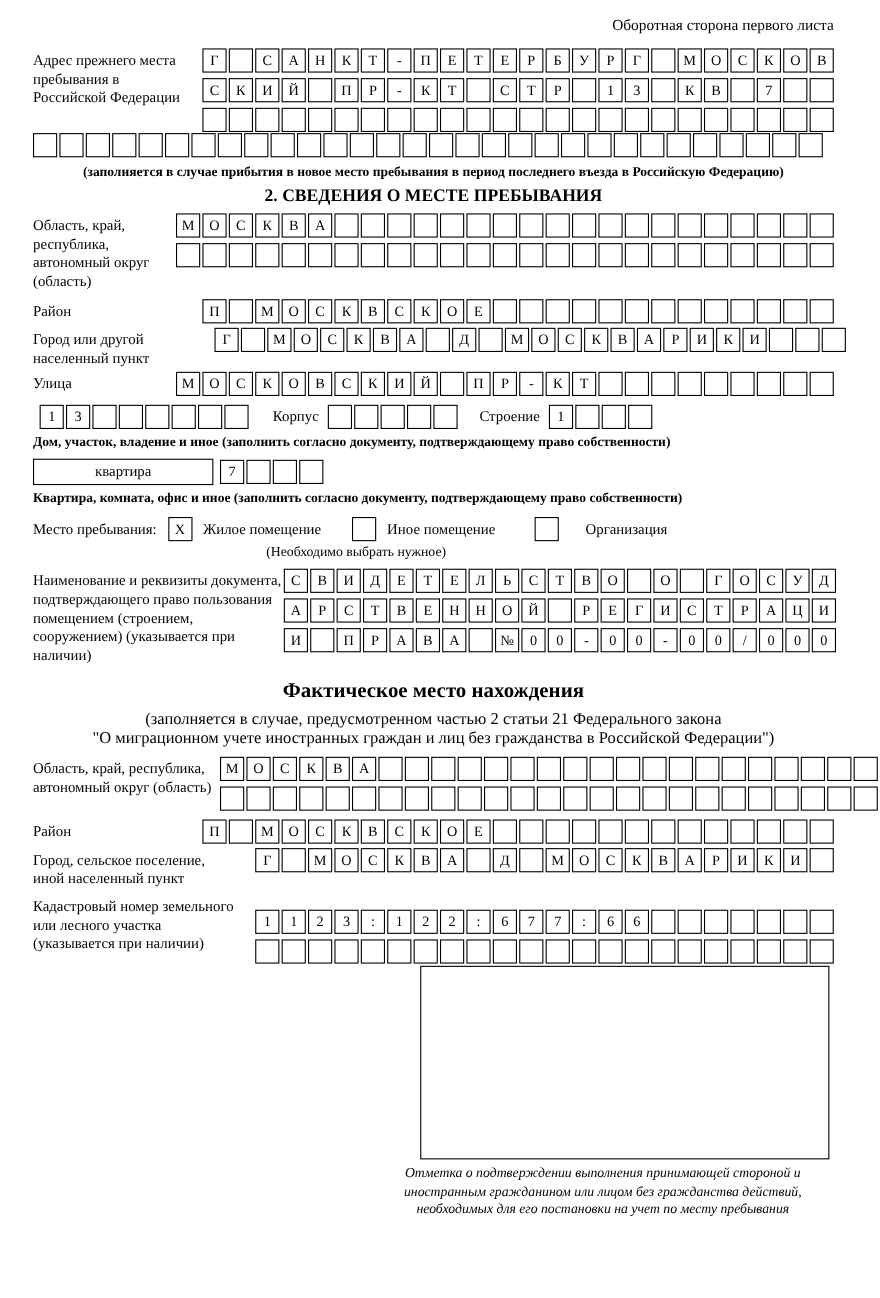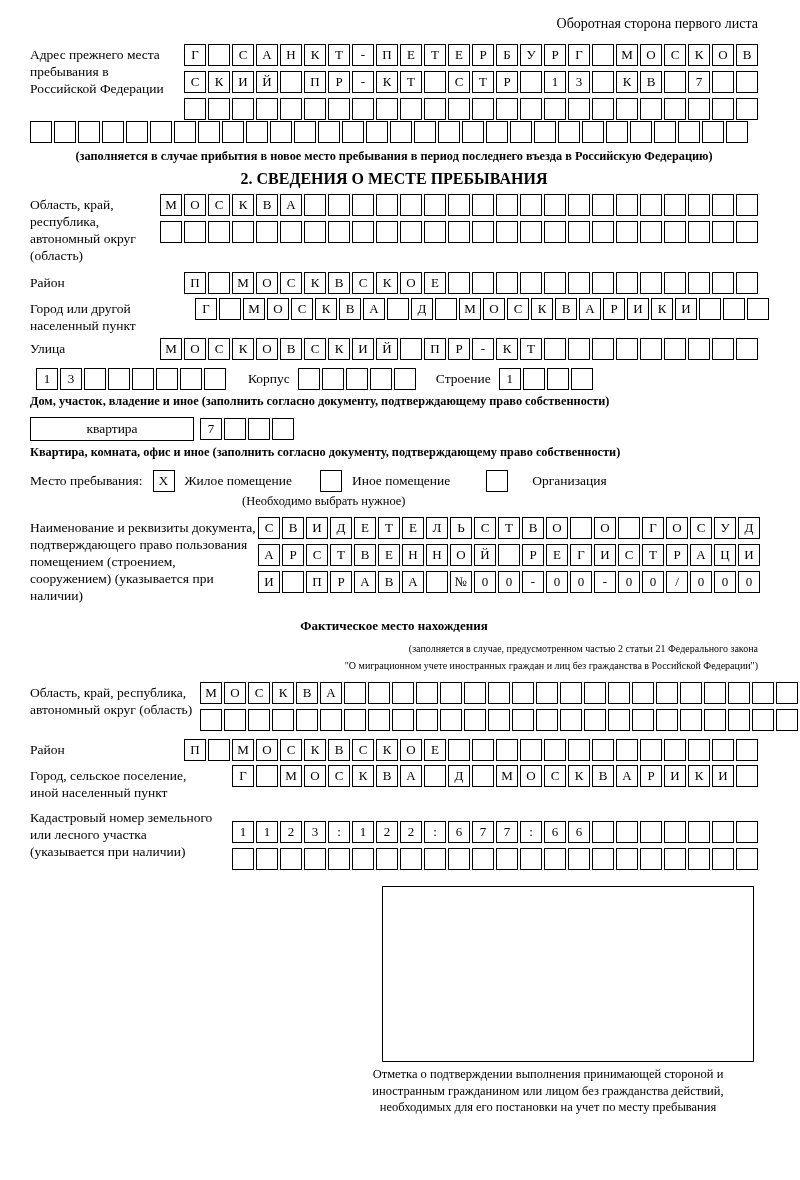--- a/index.html
+++ b/index.html
@@ -51,24 +51,24 @@
   .band-label { margin-left: 14px; margin-right: 6px; white-space: nowrap; }
 
   .stay { display: flex; align-items: center; margin-top: 10px; }
   .checkbox {
     width: 22px; height: 22px; border: 1.6px solid #000;
     display: inline-flex; align-items: center; justify-content: center;
     font-size: 13px; margin: 0 10px 0 10px; flex: 0 0 22px;
   }
   .stay-note { margin-left: 212px; font-size: 12.5px; margin-top: 2px; }
 
-  .fact-title { text-align: center; font-weight: bold; font-size: 13px; margin-top: 14px; }
-  .fact-note { text-align: right; font-size: 10px; line-height: 17px; margin-top: 6px; }
-
-  .stamp-col { width: 420px; margin-left: auto; margin-top: 16px; }
+  .fact-title { text-align: center; font-weight: bold; font-size: 19px; margin-top: 14px; }
+  .fact-note { text-align: center; font-size: 15px; line-height: 17px; margin-top: 6px; }
+
+  .stamp-col { width: 420px; margin-left: auto; margin-top: 2px; font-style: italic; }
   .stamp-box { width: 372px; height: 176px; border: 1.6px solid #000; margin-left: 44px; }
   .stamp-caption { text-align: center; font-size: 12.5px; line-height: 16.5px; margin-top: 4px; }
 </style>
 </head>
 <body>
 
 <div class="page">
 
   <div class="header-note">Оборотная сторона первого листа</div>
 

